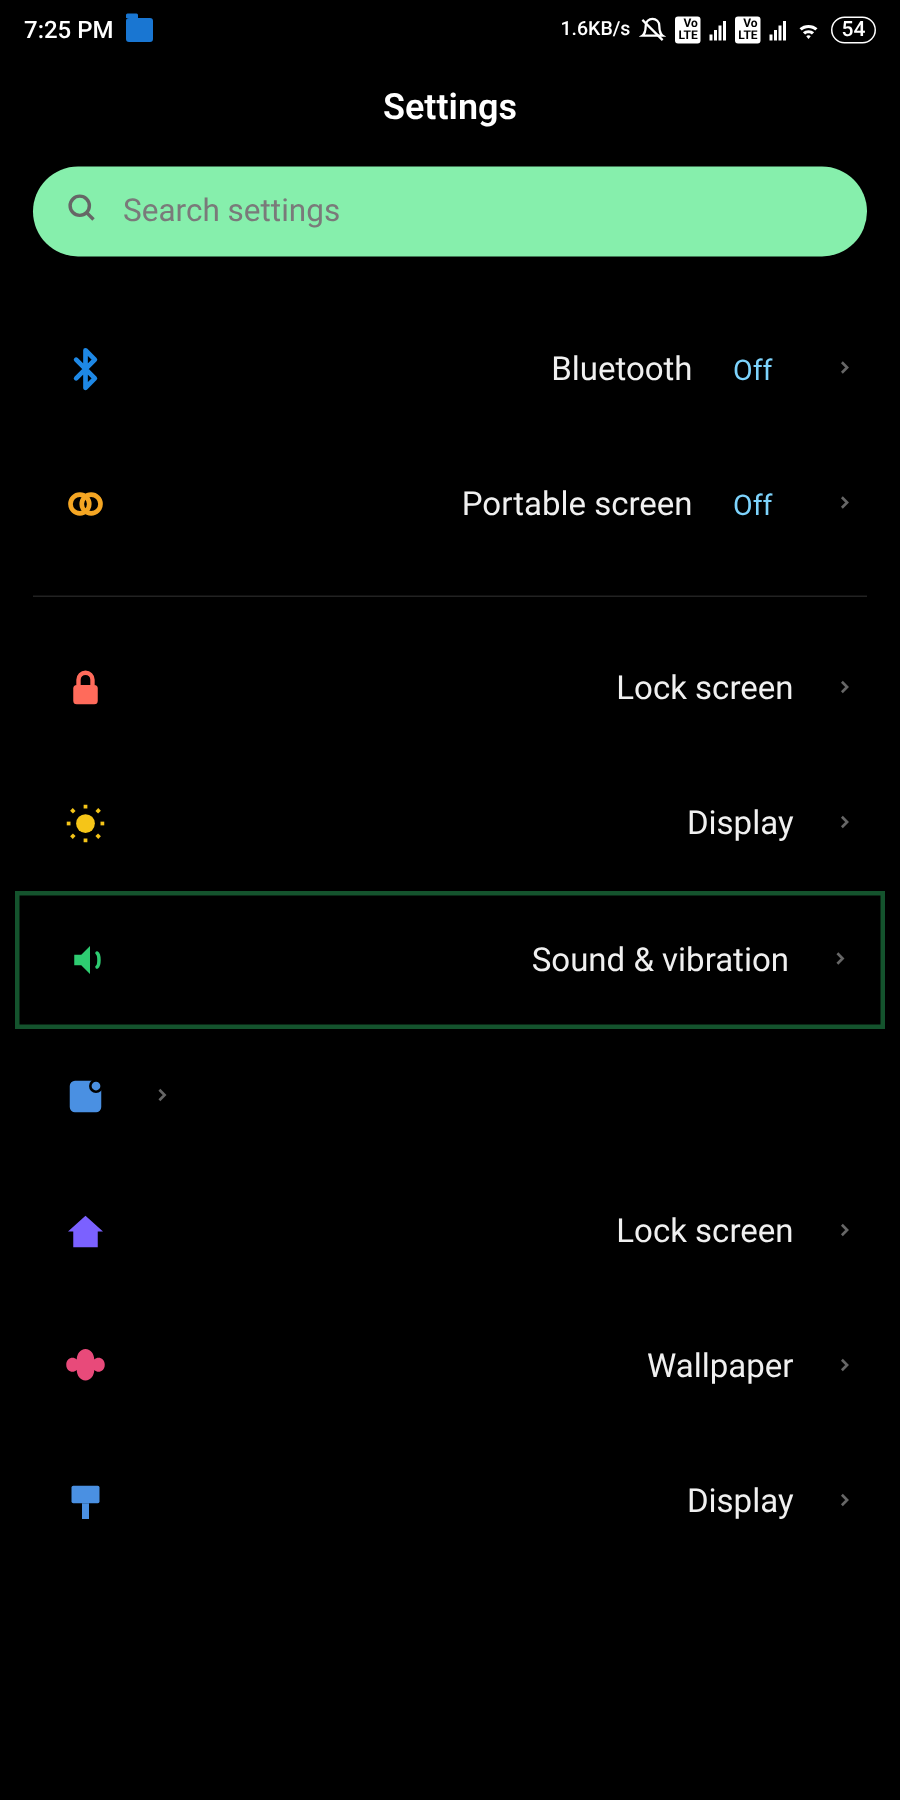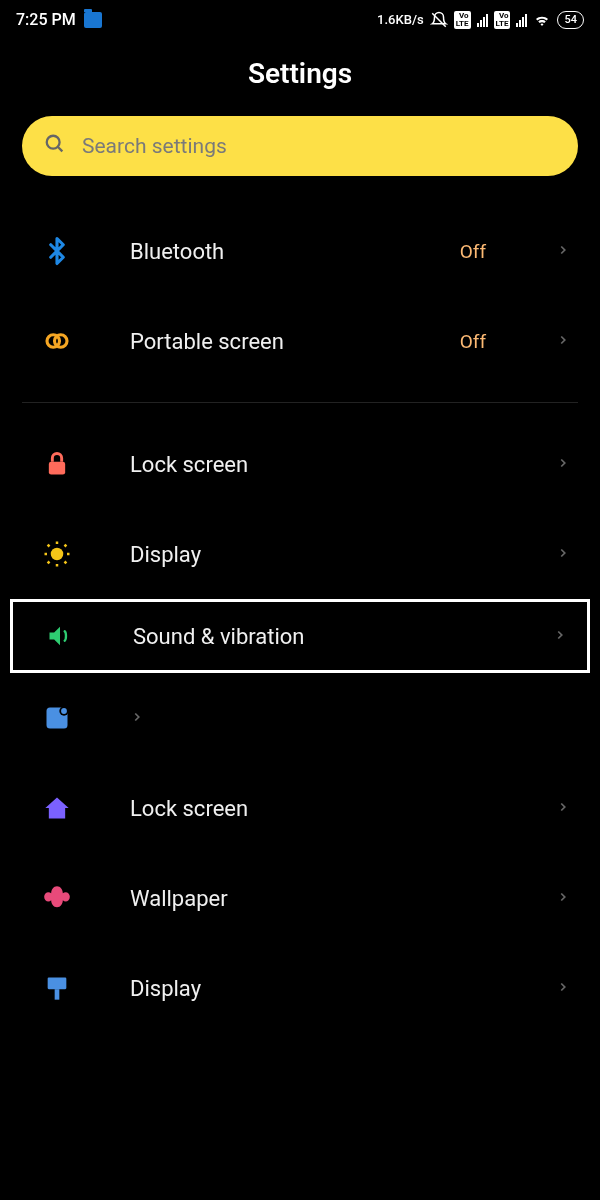--- a/index.html
+++ b/index.html
@@ -17,80 +17,81 @@
     align-items: center;
     padding: 10px 16px 6px 16px;
     font-size: 16px;
     font-weight: 500;
   }
   .status-left { display: flex; align-items: center; gap: 8px; }
   .status-right { display: flex; align-items: center; gap: 6px; font-size: 13px; }
   .status-icon { display: inline-flex; align-items: center; }
   .title {
     text-align: center;
-    font-size: 28px;
+    font-size: 24px;
     font-weight: 600;
     margin: 22px 0 26px 0;
   }
   .search-bar {
     margin: 0 22px 30px 22px;
-    background: #fde047;
+    background: #86efac;
     border-radius: 30px;
     height: 60px;
     display: flex;
     align-items: center;
     padding: 0 22px;
     gap: 16px;
   }
   .search-icon { color: #666; }
   .search-placeholder { color: #7a7a7a; font-size: 21px; }
   .settings-list { }
   .setting-item {
     display: flex;
     align-items: center;
     padding: 0 30px 0 40px;
     height: 90px;
-    gap: 56px;
+    gap: 27px;
+    text-align: right;
   }
   .setting-item.highlighted {
-    border: 3px solid #ffffff;
+    border: 3px solid #14532d;
     margin: 0 10px;
     padding: 0 20px 0 30px;
-    height: 74px;
+    height: 92px;
   }
   .item-icon {
     width: 34px;
     height: 34px;
     display: flex;
     align-items: center;
     justify-content: center;
     flex-shrink: 0;
   }
   .item-label {
     flex: 1;
     font-size: 22px;
     font-weight: 400;
     color: #f0f0f0;
   }
   .item-status {
-    color: #fdba74;
+    color: #7dd3fc;
     font-size: 19px;
     margin-right: 14px;
   }
   .chevron { color: #666; flex-shrink: 0; }
   .divider {
     height: 1px;
     background: #222;
     margin: 16px 22px;
   }
   .battery-pill {
     border: 1.5px solid #fff;
     border-radius: 10px;
     padding: 0px 6px;
-    font-size: 11px;
+    font-size: 14px;
     line-height: 16px;
   }
   .folder-icon {
     width: 18px; height: 16px; background: #1976d2; border-radius: 2px; position: relative;
   }
   .folder-icon::before {
     content:''; position:absolute; top:-3px; left:0; width:8px; height:3px; background:#1976d2; border-radius:1px 1px 0 0;
   }
   .volte-badge {
     background:#fff; color:#000; font-size:8px; font-weight:700; padding:1px 2px; border-radius:2px; line-height:8px; text-align:right;

